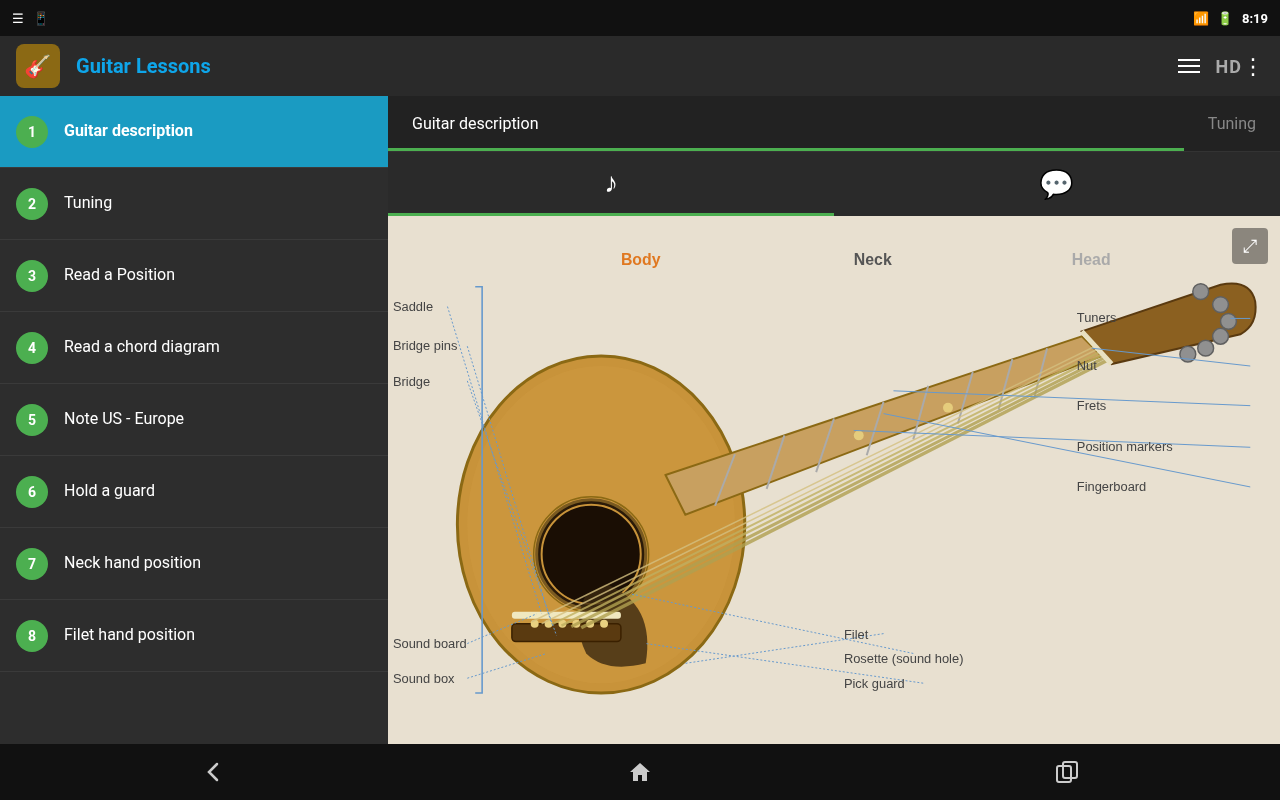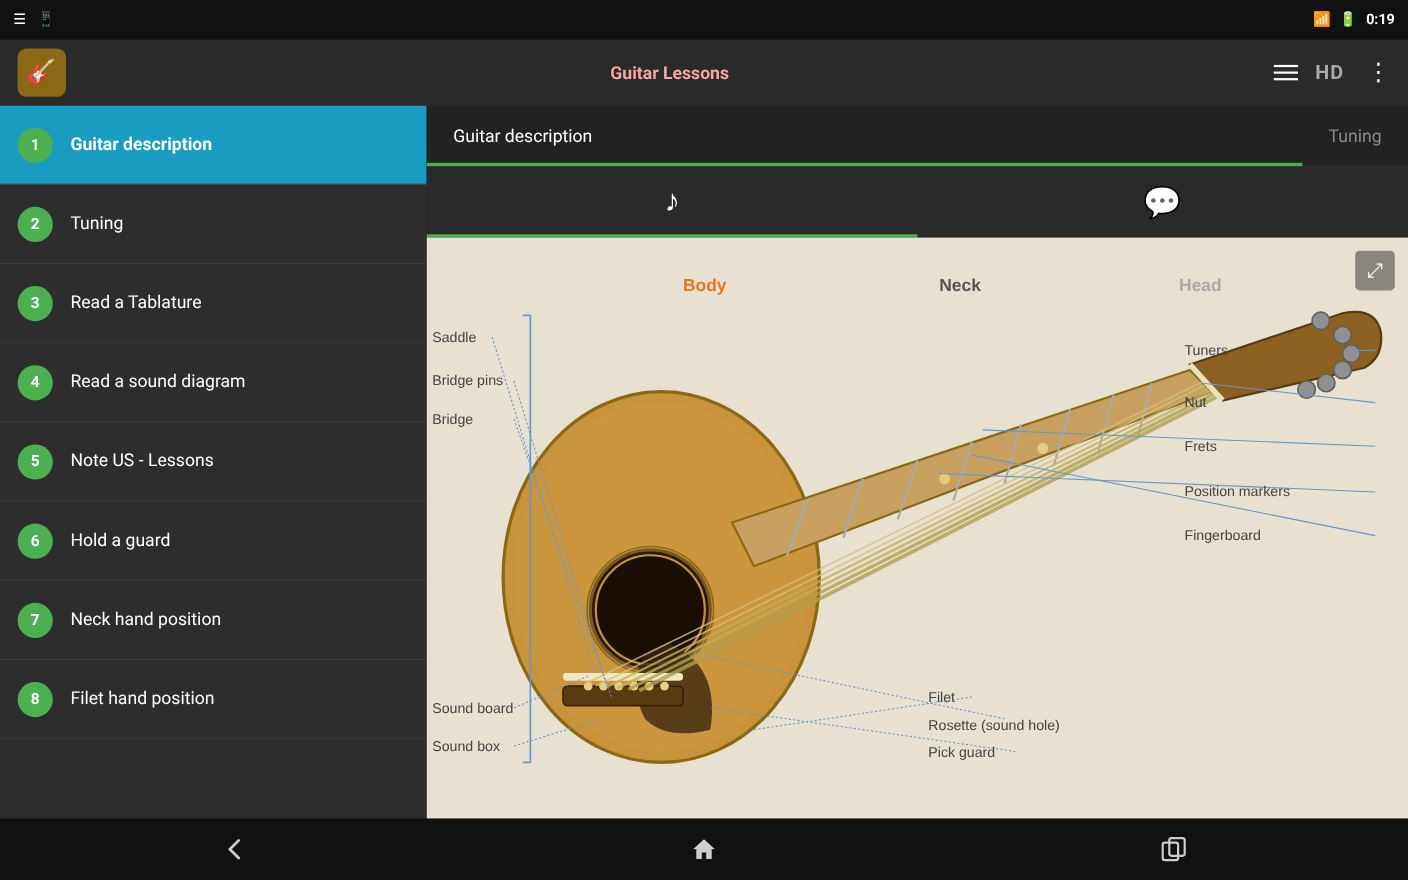--- a/index.html
+++ b/index.html
@@ -25,30 +25,30 @@
       gap: 16px;
     }
     .app-icon {
       width: 44px; height: 44px;
       background: #8B6914;
       border-radius: 8px;
       display: flex; align-items: center; justify-content: center;
       font-size: 22px;
     }
     .app-title {
-      color: #fca5a5; font-size: 16px; font-weight: bold; flex: 1; text-align: center;
+      color: #0ea5e9; font-size: 20px; font-weight: bold; flex: 1;
     }
     .hamburger-icon {
       display: flex; flex-direction: column; gap: 4px; cursor: pointer;
     }
     .hamburger-icon span {
       display: block; width: 22px; height: 2px; background: #fff;
     }
     .app-bar-right {
-      display: flex; align-items: center; gap: 20px; margin-left: auto;
+      display: flex; align-items: center; margin-left: auto;
     }
     .hd-label { color: #aaa; font-size: 18px; font-weight: bold; letter-spacing: 1px; }
     .more-icon { color: #fff; font-size: 22px; cursor: pointer; }
 
     
     .main-content {
       display: flex;
       width: 1280px;
       height: calc(800px - 36px - 60px - 56px);
     }
@@ -162,21 +162,21 @@
 <body>
 
 <div class="status-bar">
   <div class="status-left">
     <span>☰</span>
     <span>📱</span>
   </div>
   <div class="status-right">
     <span>📶</span>
     <span>🔋</span>
-    <span>0:19</span>
+    <span>8:19</span>
   </div>
 </div>
 
 <div class="app-bar">
   <div class="app-icon">🎸</div>
   <span class="app-title">Guitar Lessons</span>
   <div class="hamburger-icon">
     <span></span>
       <span></span>
       <span></span>
@@ -196,31 +196,31 @@
       <span class="item-label">Guitar description</span>
     </div>
 
     <div class="sidebar-item">
       <div class="item-number">2</div>
       <span class="item-label">Tuning</span>
     </div>
 
     <div class="sidebar-item">
       <div class="item-number">3</div>
-      <span class="item-label">Read a Tablature</span>
+      <span class="item-label">Read a Position</span>
     </div>
 
     <div class="sidebar-item">
       <div class="item-number">4</div>
-      <span class="item-label">Read a sound diagram</span>
+      <span class="item-label">Read a chord diagram</span>
     </div>
 
     <div class="sidebar-item">
       <div class="item-number">5</div>
-      <span class="item-label">Note US - Lessons</span>
+      <span class="item-label">Note US - Europe</span>
     </div>
 
     <div class="sidebar-item">
       <div class="item-number">6</div>
       <span class="item-label">Hold a guard</span>
     </div>
 
     <div class="sidebar-item">
       <div class="item-number">7</div>
       <span class="item-label">Neck hand position</span>

